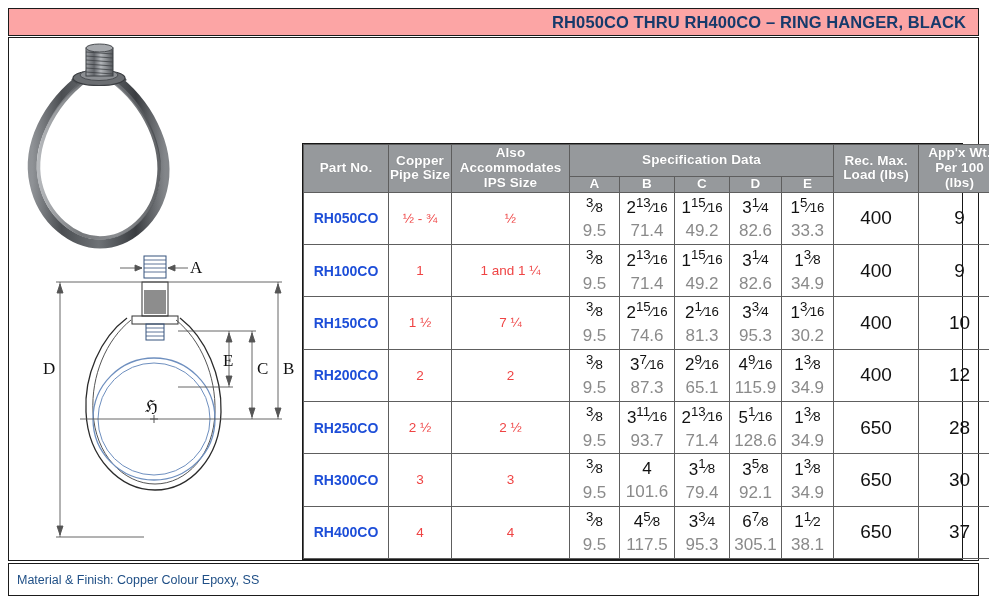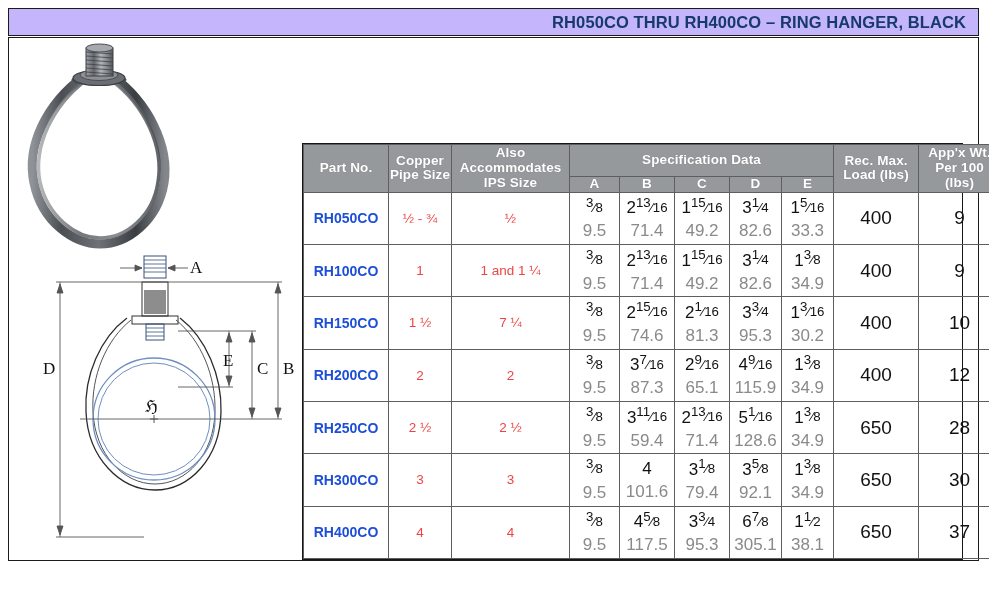--- a/index.html
+++ b/index.html
@@ -2,21 +2,21 @@
 <html><head>
 <meta charset="utf-8">
 <style>
   html,body{margin:0;padding:0;background:#ffffff;}
   body{width:989px;height:604px;font-family:"Liberation Sans",sans-serif;-webkit-font-smoothing:antialiased;}
 
   .page{position:relative;width:989px;height:604px;background:#fff;overflow:hidden;}
 
   
   .title-bar{position:absolute;left:8px;top:8px;width:971px;height:28px;
-    border:1.5px solid #1b1b1b;background:#c4b5fd;box-sizing:border-box;
+    border:1.5px solid #1b1b1b;background:#fca5a5;box-sizing:border-box;
     display:flex;align-items:center;justify-content:flex-end;}
   .title-bar .title{font-size:16.5px;font-weight:bold;color:#173a6b;
     letter-spacing:.1px;padding-right:12px;white-space:nowrap;}
 
   .body-frame{position:absolute;left:8px;top:37px;width:971px;height:524px;
     border:1.5px solid #1b1b1b;background:#fff;box-sizing:border-box;}
 
   .footer-bar{position:absolute;left:8px;top:563px;width:971px;height:33px;
     border:1.5px solid #1b1b1b;background:#fff;box-sizing:border-box;
     display:flex;align-items:center;}
@@ -332,21 +332,21 @@
           <tr>
             <td class="part">RH250CO</td>
             <td class="plain">2 ½</td>
             <td class="plain">2 ½</td>
             <td class="dual">
               <span class="in"><span class="fr"><sup>3</sup><span class="sl">⁄</span><sub>8</sub></span></span>
               <span class="mm">9.5</span>
             </td>
             <td class="dual">
               <span class="in">3<span class="fr"><sup>11</sup><span class="sl">⁄</span><sub>16</sub></span></span>
-              <span class="mm">59.4</span>
+              <span class="mm">93.7</span>
             </td>
             <td class="dual">
               <span class="in">2<span class="fr"><sup>13</sup><span class="sl">⁄</span><sub>16</sub></span></span>
               <span class="mm">71.4</span>
             </td>
             <td class="dual">
               <span class="in">5<span class="fr"><sup>1</sup><span class="sl">⁄</span><sub>16</sub></span></span>
               <span class="mm">128.6</span>
             </td>
             <td class="dual">
@@ -407,14 +407,17 @@
               <span class="in">1<span class="fr"><sup>1</sup><span class="sl">⁄</span><sub>2</sub></span></span>
               <span class="mm">38.1</span>
             </td>
             <td class="load">650</td>
             <td class="wt">37</td>
           </tr>
         </tbody>
     </table>
   </div>
 
+  <div class="footer-bar">
+    <div class="ftext">Material &amp; Finish: Copper Colour Epoxy, SS</div>
+  </div>
 
 </div>
 
 </body></html>

